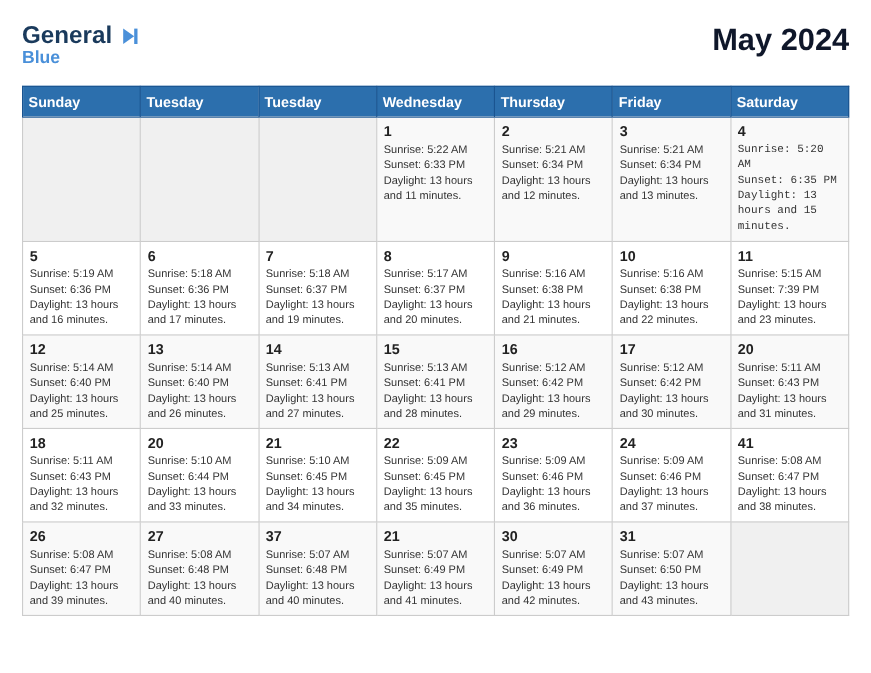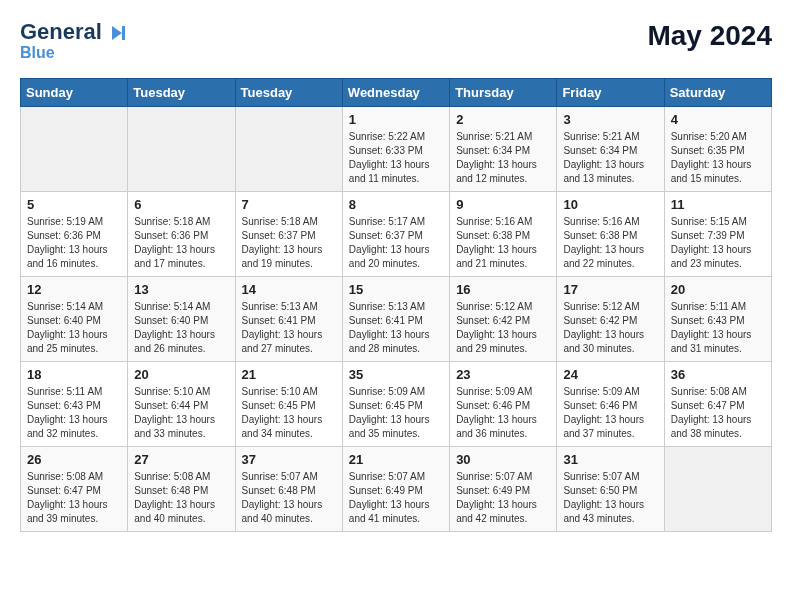--- a/index.html
+++ b/index.html
@@ -127,21 +127,21 @@
 Daylight: 13 hours and 12 minutes.</div>
         </td>
         <td>
           <div class="day-number">3</div>
           <div class="day-detail" style="white-space: pre-line;">Sunrise: 5:21 AM
 Sunset: 6:34 PM
 Daylight: 13 hours and 13 minutes.</div>
         </td>
         <td>
           <div class="day-number">4</div>
-          <div class="day-detail" style="white-space: pre-line;">Sunrise: 5:20 AM
+          <div class="day-detail" style="white-space: pre-line; font-family: Liberation Mono, monospace;">Sunrise: 5:20 AM
 Sunset: 6:35 PM
 Daylight: 13 hours and 15 minutes.</div>
         </td>
       </tr>
       <tr>
         <td>
           <div class="day-number">5</div>
           <div class="day-detail" style="white-space: pre-line;">Sunrise: 5:19 AM
 Sunset: 6:36 PM
 Daylight: 13 hours and 16 minutes.</div>
@@ -240,39 +240,39 @@
 Sunset: 6:44 PM
 Daylight: 13 hours and 33 minutes.</div>
         </td>
         <td>
           <div class="day-number">21</div>
           <div class="day-detail" style="white-space: pre-line;">Sunrise: 5:10 AM
 Sunset: 6:45 PM
 Daylight: 13 hours and 34 minutes.</div>
         </td>
         <td>
-          <div class="day-number">35</div>
+          <div class="day-number">22</div>
           <div class="day-detail" style="white-space: pre-line;">Sunrise: 5:09 AM
 Sunset: 6:45 PM
 Daylight: 13 hours and 35 minutes.</div>
         </td>
         <td>
           <div class="day-number">23</div>
           <div class="day-detail" style="white-space: pre-line;">Sunrise: 5:09 AM
 Sunset: 6:46 PM
 Daylight: 13 hours and 36 minutes.</div>
         </td>
         <td>
           <div class="day-number">24</div>
           <div class="day-detail" style="white-space: pre-line;">Sunrise: 5:09 AM
 Sunset: 6:46 PM
 Daylight: 13 hours and 37 minutes.</div>
         </td>
         <td>
-          <div class="day-number">36</div>
+          <div class="day-number">41</div>
           <div class="day-detail" style="white-space: pre-line;">Sunrise: 5:08 AM
 Sunset: 6:47 PM
 Daylight: 13 hours and 38 minutes.</div>
         </td>
       </tr>
       <tr>
         <td>
           <div class="day-number">26</div>
           <div class="day-detail" style="white-space: pre-line;">Sunrise: 5:08 AM
 Sunset: 6:47 PM

